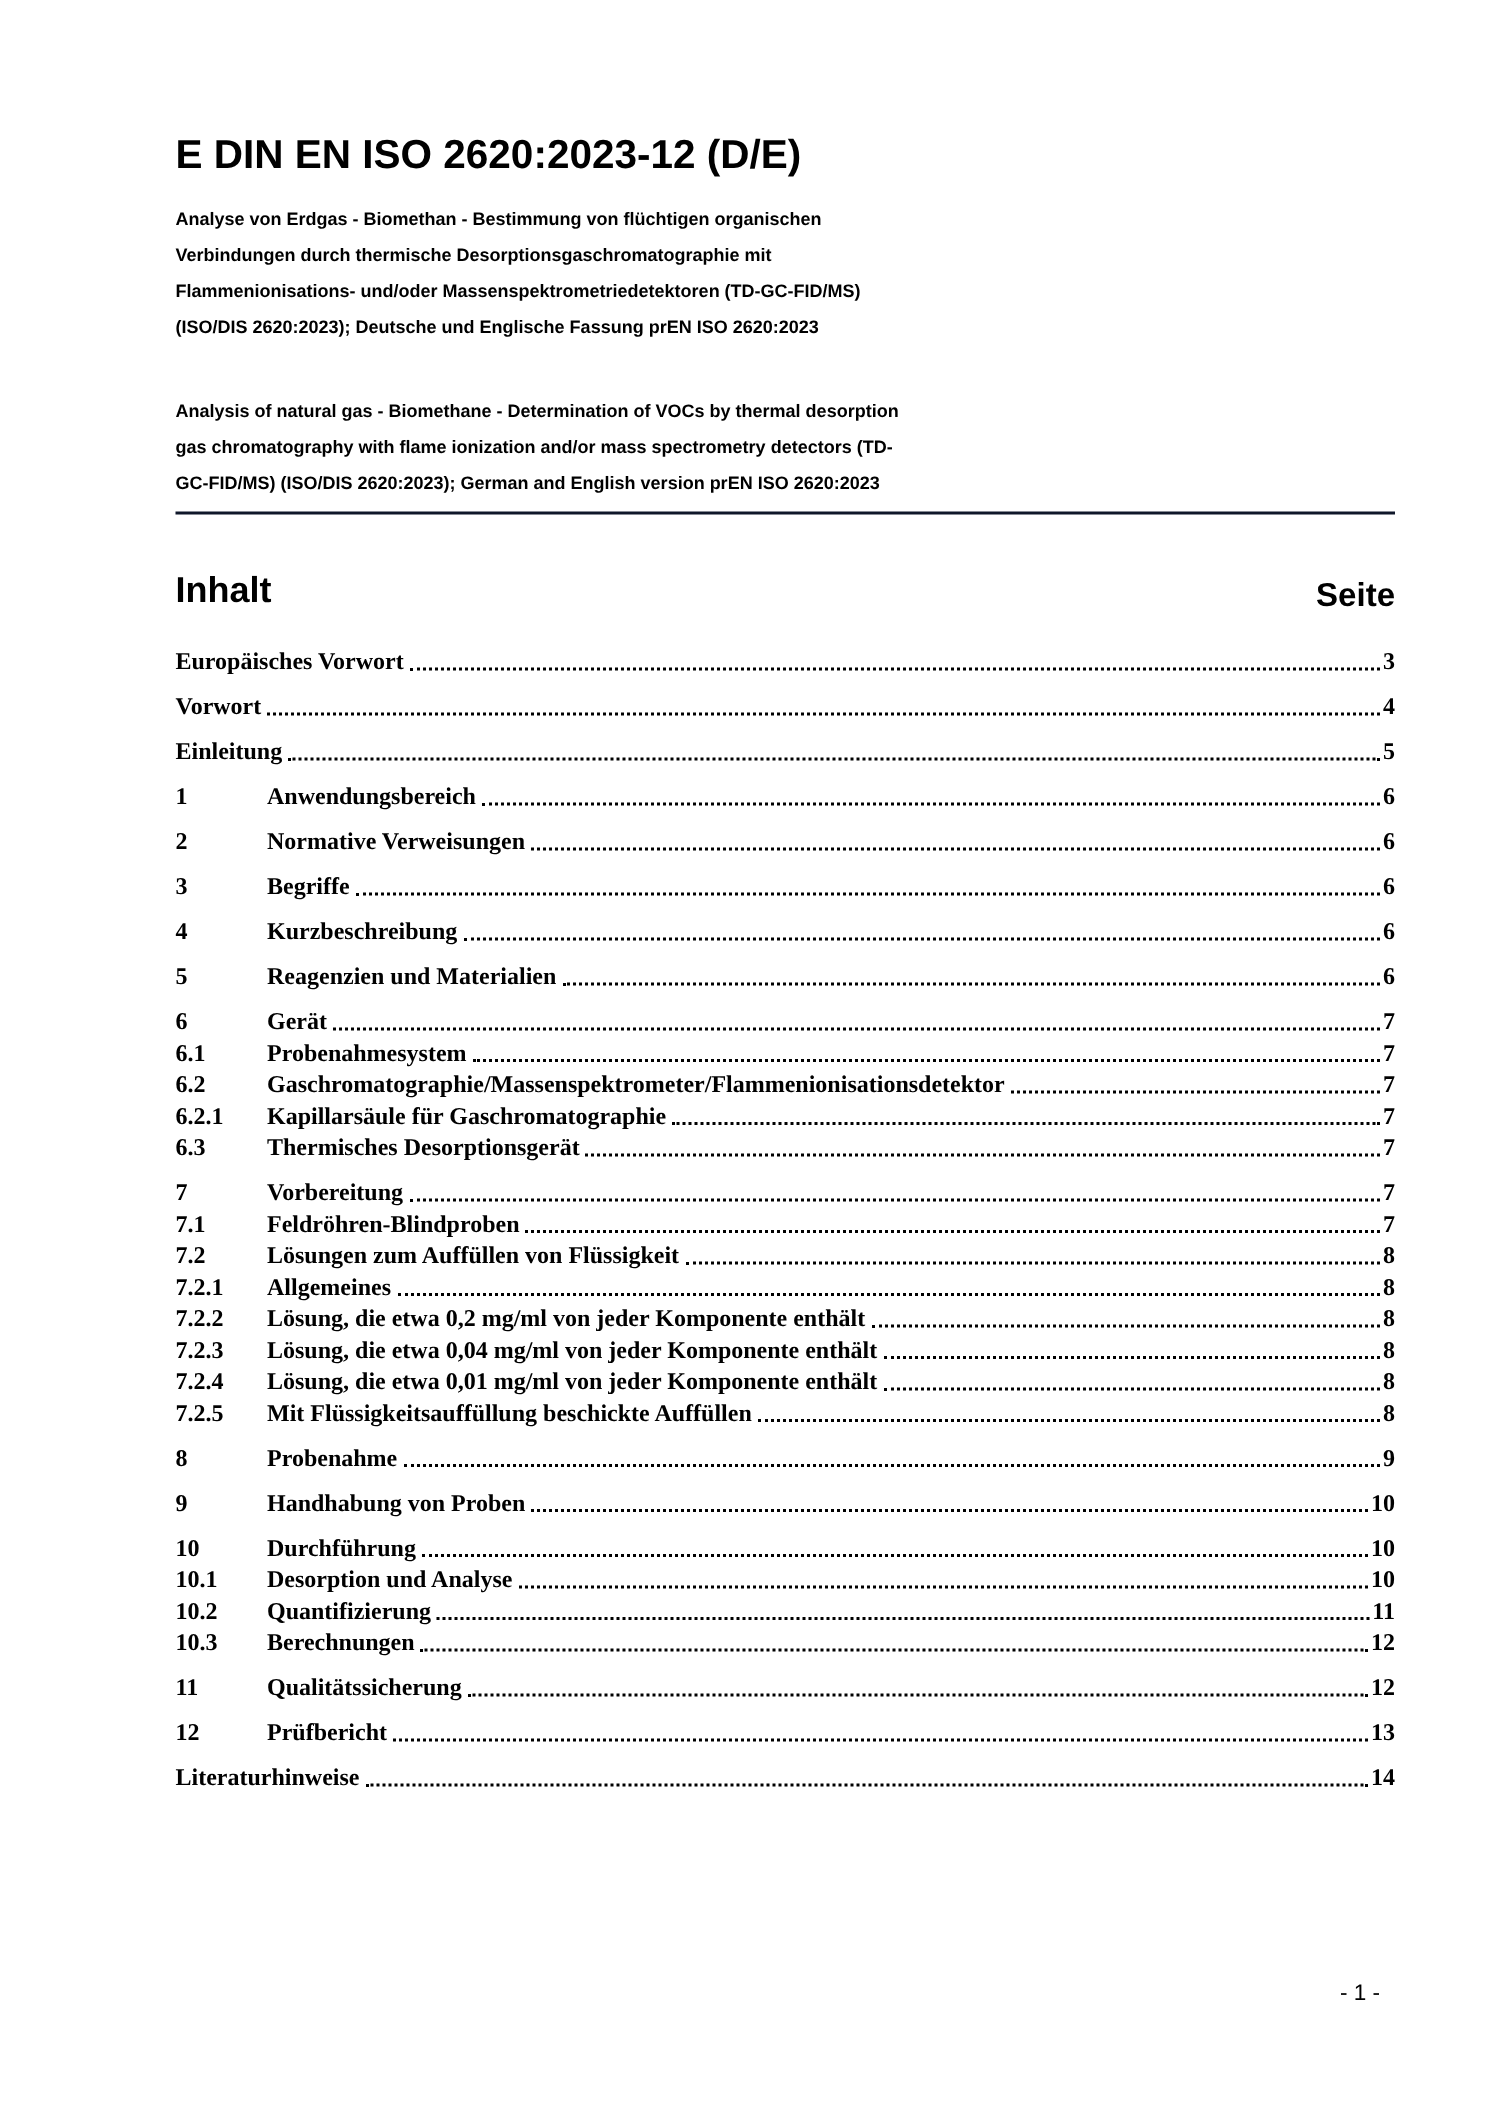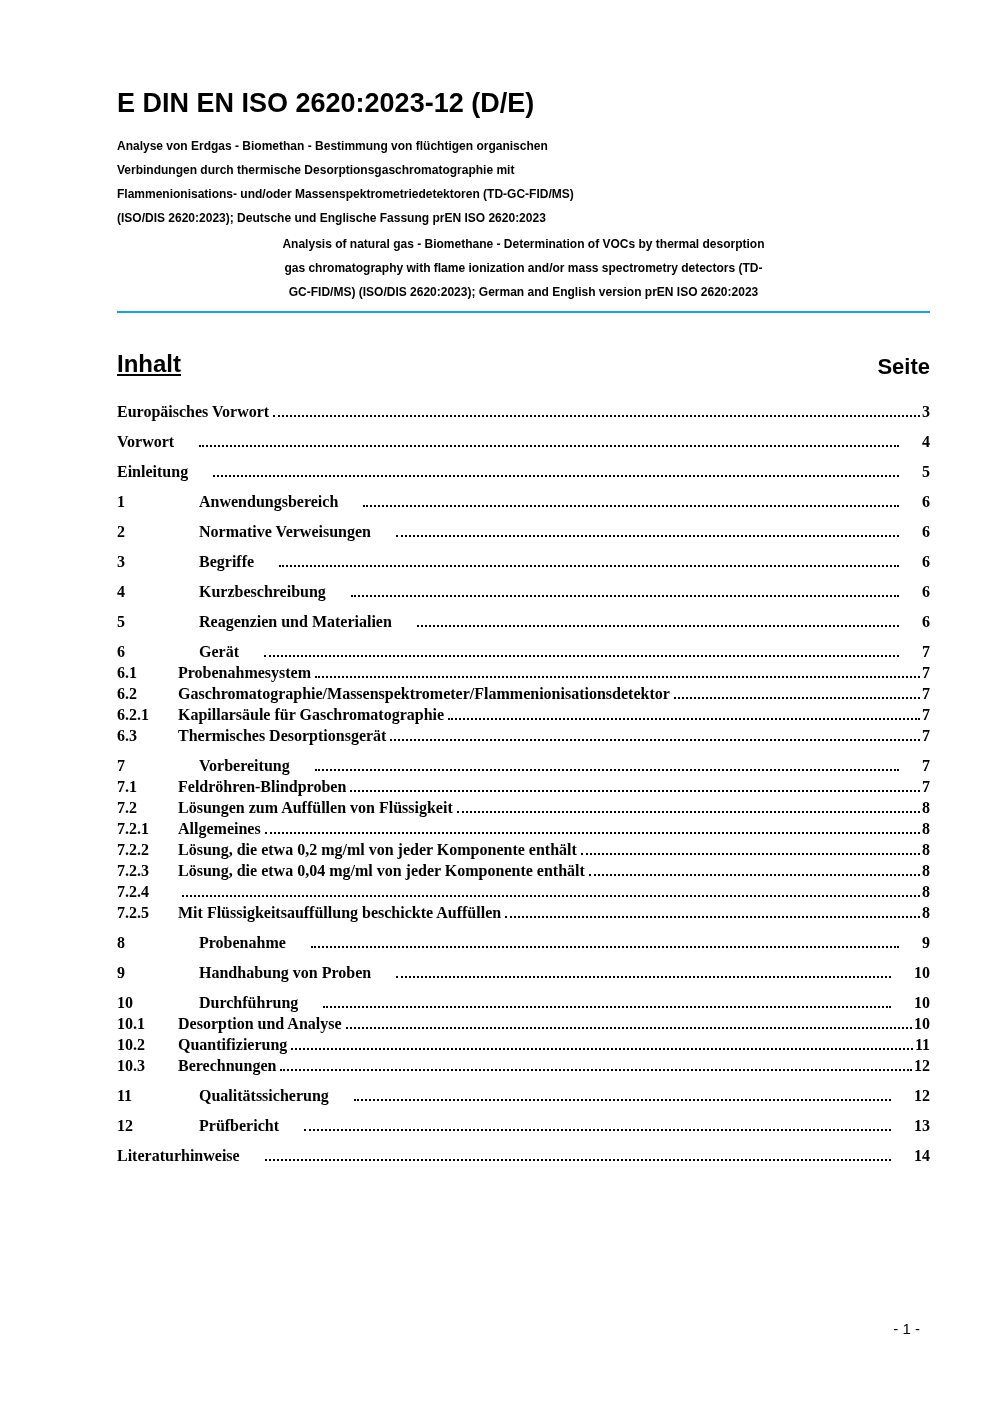--- a/index.html
+++ b/index.html
@@ -20,36 +20,36 @@
     white-space: nowrap;
   }
   .pubdate {
     margin-top: 4px; font-size: 16px; font-weight: 700; line-height: 20px;
   }
   .title {
     margin: 0; font-weight: 700; font-size: 12px; line-height: 24px;
     white-space: pre;
   }
   .title.de { margin-top: 16px; }
-  .title.en { margin-top: 2px; padding-bottom: 7px; border-bottom: 2px solid #0ea5e9; text-align: center; }
+  .title.en { margin-top: 32px; padding-bottom: 7px; border-bottom: 2px solid #0f172a; }
   .toc-header {
     margin-top: 38px;
     display: flex; justify-content: space-between; align-items: flex-end;
   }
-  .toc-heading { margin: 0; font-size: 24px; font-weight: 700; line-height: 26px; text-decoration: underline; }
+  .toc-heading { margin: 0; font-size: 24px; font-weight: 700; line-height: 26px; }
   .seite-label { font-size: 22px; font-weight: 700; line-height: 20px; }
   .toc {
     margin-top: 24px;
     font-family: "Liberation Serif", serif;
     font-weight: 700; font-size: 16px;
   }
   .toc-row {
     display: flex; align-items: baseline; line-height: 21px;
   }
-  .toc-row.gap { margin-top: 9px; gap: 21px; }
+  .toc-row.gap { margin-top: 9px; }
   .toc-row .num { flex: none; width: 61px; white-space: nowrap; }
   .toc-row .num:empty { display: none; }
   .toc-row .label { flex: none; white-space: nowrap; }
   .toc-row .leader {
     flex: 1 1 auto; height: 0;
     border-bottom: 2px dotted #000;
     align-self: flex-end;
     margin: 0 2px 5px 4px;
     min-width: 12px;
   }
@@ -209,20 +209,21 @@
 
       <div class="toc-row">
         <span class="num">7.2.3</span>
         <span class="label">Lösung, die etwa 0,04 mg/ml von jeder Komponente enthält</span>
         <span class="leader"></span>
         <span class="pg">8</span>
       </div>
 
       <div class="toc-row">
         <span class="num">7.2.4</span>
+        <span class="label">Lösung, die etwa 0,01 mg/ml von jeder Komponente enthält</span>
         <span class="leader"></span>
         <span class="pg">8</span>
       </div>
 
       <div class="toc-row">
         <span class="num">7.2.5</span>
         <span class="label">Mit Flüssigkeitsauffüllung beschickte Auffüllen</span>
         <span class="leader"></span>
         <span class="pg">8</span>
       </div>

